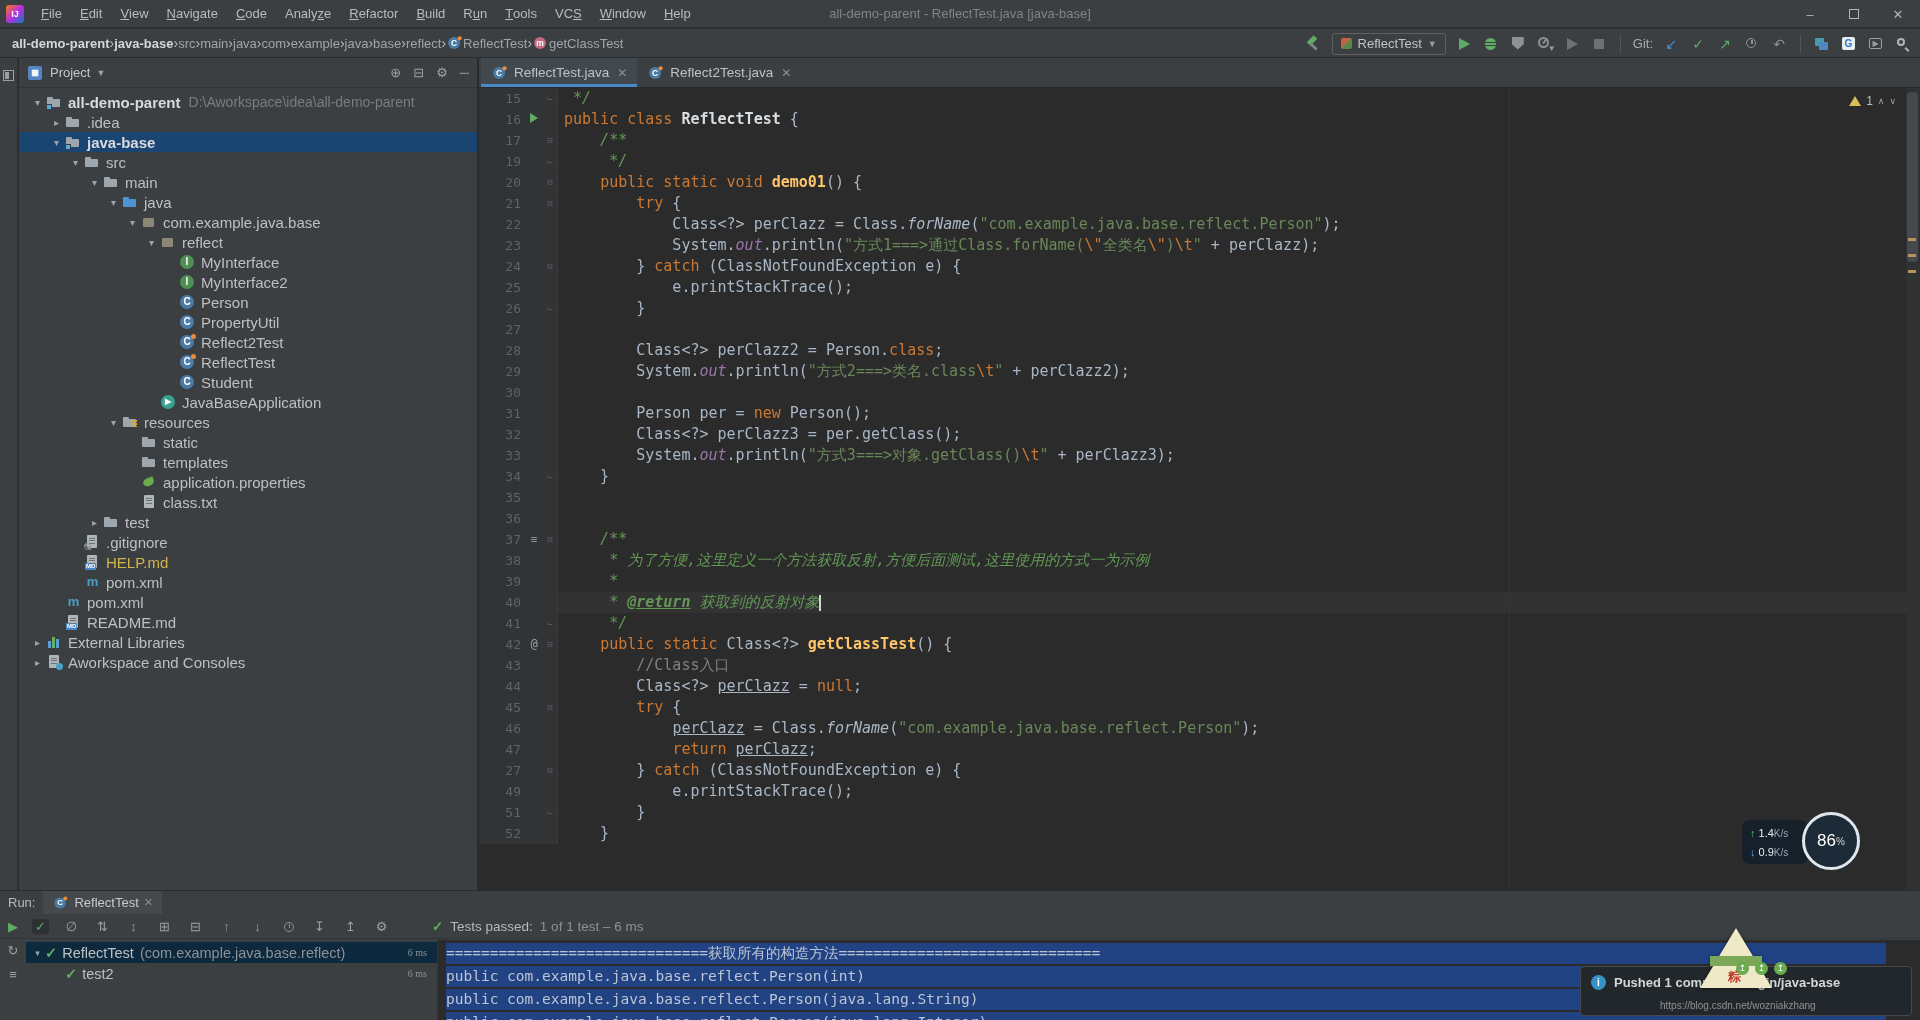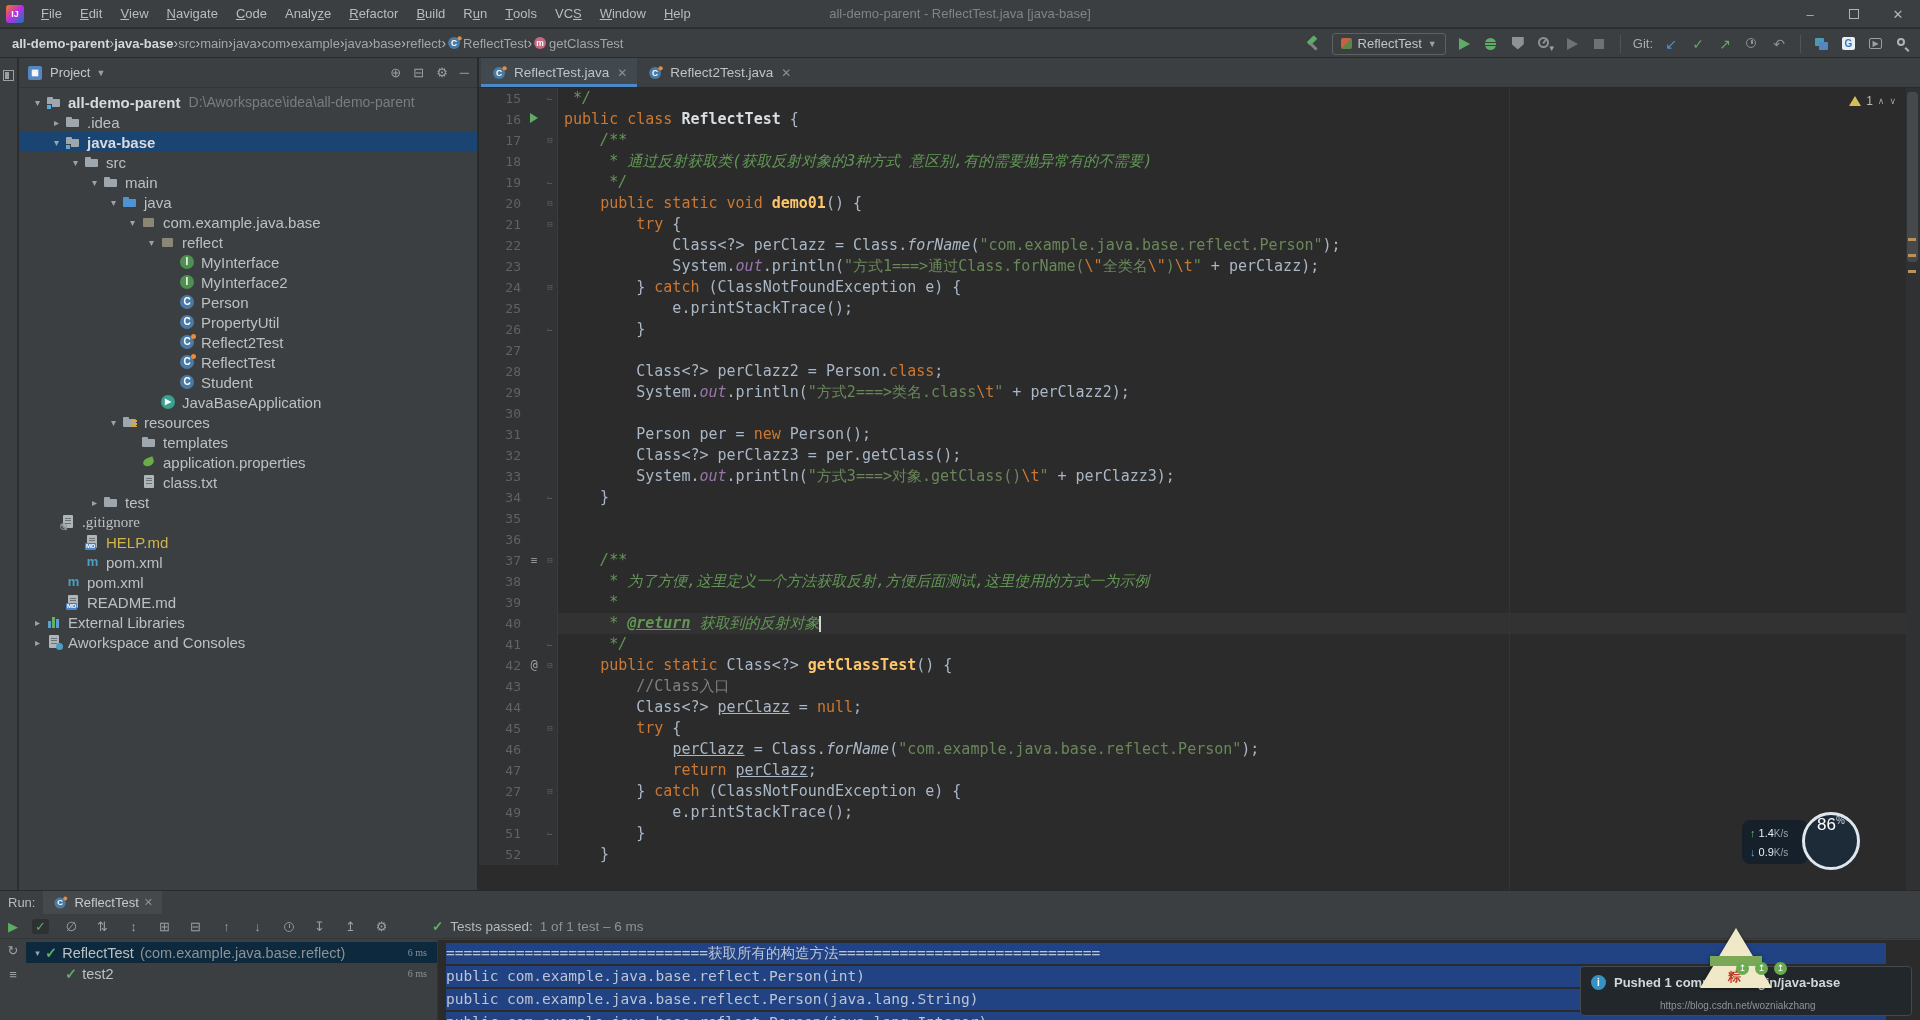--- a/index.html
+++ b/index.html
@@ -157,21 +157,21 @@
   .test-row .pkg{color:#8c9295;margin-left:6px;}
   .test-row .time{position:absolute;right:10px;color:#8c9295;font-size:10px;font-family:Liberation Serif, serif;}
   .r-console{flex:1;background:#2b2b2b;padding:3px 0 0 8px;font-family:"DejaVu Sans Mono","Liberation Mono",monospace;font-size:14.5px;overflow:hidden;position:relative;}
   .con-line{display:block;background:#214283;color:#bcc5d4;height:21px;line-height:21px;margin-bottom:2px;white-space:pre;width:1440px;}
   .red-pencil{position:absolute;right:14px;top:55px;width:4px;height:16px;background:#d04a43;transform:rotate(35deg);border-radius:2px;}
 
   
   .speed-pill{position:absolute;left:1742px;top:820px;width:66px;height:44px;background:#16202b;border-radius:8px;padding:4px 8px;font-size:11px;color:#e8edf2;line-height:18px;z-index:30;}
   .speed-pill .u{color:#57c75d;}.speed-pill .dn{color:#57a6e8;}
   .speed-pill .unit{color:#9aa5af;font-size:10px;}
-  .gauge{position:absolute;left:1802px;top:812px;width:58px;height:58px;border-radius:50%;background:#1d2a38;border:3px solid #dfe7ee;color:#fff;display:flex;align-items:flex-start;justify-content:center;font-size:17px;z-index:31;}
+  .gauge{position:absolute;left:1802px;top:812px;width:58px;height:58px;border-radius:50%;background:#1d2a38;border:3px solid #dfe7ee;color:#fff;display:flex;align-items:center;justify-content:center;font-size:17px;z-index:31;}
   .gauge .pct{font-size:10px;color:#cfd6dd;}
   .mascot{position:absolute;left:1700px;top:928px;width:0;height:0;border-left:36px solid transparent;border-right:36px solid transparent;border-bottom:60px solid #efe9c8;z-index:25;filter:drop-shadow(0 1px 2px rgba(0,0,0,.4));}
   .mascot .band{position:absolute;left:-26px;top:28px;width:52px;height:10px;background:#7aa856;}
   .mascot .face{position:absolute;left:-8px;top:40px;color:#c0392b;font-size:13px;font-weight:bold;}
   .badges{position:absolute;left:1736px;top:962px;display:flex;gap:6px;z-index:26;}
   .badges .b{width:13px;height:13px;border-radius:50%;background:#69a builds;}
   .badges .b{background:#69ab4e;color:#fff;font-size:9px;text-align:center;line-height:13px;}
   .notif{position:absolute;left:1580px;top:966px;width:332px;height:50px;background:#22272b;border:1px solid #45494d;border-radius:4px;padding:8px 10px;z-index:24;display:flex;gap:8px;}
   .notif .info{width:15px;height:15px;border-radius:50%;background:#3592c4;color:#fff;font-size:10px;font-weight:bold;text-align:center;line-height:15px;flex:none;}
   .notif .ntext{font-size:13px;color:#d3d7da;font-weight:bold;}
@@ -448,38 +448,43 @@
         <div class="trow" style="padding-left: 86px;">
           <span class="arrow">▾</span>
           <span class="ic ic-res">
             <span class="lines"></span>
           </span>
           <span class="lbl">resources</span>
         </div>
         <div class="trow" style="padding-left: 105px;">
           <span class="arrow"></span>
           <span class="ic ic-folder"></span>
+          <span class="lbl">static</span>
+        </div>
+        <div class="trow" style="padding-left: 105px;">
+          <span class="arrow"></span>
+          <span class="ic ic-folder"></span>
           <span class="lbl">templates</span>
         </div>
         <div class="trow" style="padding-left: 105px;">
           <span class="arrow"></span>
           <span class="ic ic-props"></span>
           <span class="lbl">application.properties</span>
         </div>
         <div class="trow" style="padding-left: 105px;">
           <span class="arrow"></span>
           <span class="ic doc"></span>
           <span class="lbl">class.txt</span>
         </div>
         <div class="trow" style="padding-left: 67px;">
           <span class="arrow">▸</span>
           <span class="ic ic-folder"></span>
           <span class="lbl">test</span>
         </div>
-        <div class="trow" style="padding-left: 24px; font-family: Liberation Serif, serif;">
+        <div class="trow" style="padding-left: 48px;">
           <span class="arrow"></span>
           <span class="ic doc ic-git">
             <span class="no"></span>
           </span>
           <span class="lbl">.gitignore</span>
         </div>
         <div class="trow" style="padding-left: 48px;">
           <span class="arrow"></span>
           <span class="ic doc ic-md">
             <span class="mdb">MD</span>
@@ -538,21 +543,20 @@
             <span class="dot"></span>
           </span>
           <span>Reflect2Test.java</span>
           <span class="close">✕</span>
         </div>
       </div>
     <div class="code" id="code">
         <div class="cl"><span class="num">15</span><span class="gut"></span><span class="fold" style="transform: scaleY(-1);">⌐</span><span class="txt"><span class="tok-j"> */</span></span></div>
         <div class="cl"><span class="num">16</span><span class="gut"><span class="runm"></span></span><span class="fold"></span><span class="txt"><span class="tok-k">public class </span><span class="tok-w">ReflectTest </span><span class="tok-d">{</span></span></div>
         <div class="cl"><span class="num">17</span><span class="gut"></span><span class="fold">⊟</span><span class="txt"><span class="tok-j">    /**</span></span></div>
-        <div class="cl"><span class="num">18</span><span class="gut"></span><span class="fold"></span><span class="txt"><span class="tok-j">     * 通过反射获取类(获取反射对象的3种方式 意区别,有的需要抛异常有的不需要)</span></span></div>
         <div class="cl"><span class="num">19</span><span class="gut"></span><span class="fold" style="transform: scaleY(-1);">⌐</span><span class="txt"><span class="tok-j">     */</span></span></div>
         <div class="cl"><span class="num">20</span><span class="gut"></span><span class="fold">⊟</span><span class="txt"><span class="tok-d">    </span><span class="tok-k">public static void </span><span class="tok-m">demo01</span><span class="tok-d">() {</span></span></div>
         <div class="cl"><span class="num">21</span><span class="gut"></span><span class="fold">⊟</span><span class="txt"><span class="tok-d">        </span><span class="tok-k">try</span><span class="tok-d"> {</span></span></div>
         <div class="cl"><span class="num">22</span><span class="gut"></span><span class="fold"></span><span class="txt"><span class="tok-d">            Class&lt;?&gt; perClazz = Class.</span><span class="tok-mi">forName</span><span class="tok-d">(</span><span class="tok-s">"com.example.java.base.reflect.Person"</span><span class="tok-d">);</span></span></div>
         <div class="cl"><span class="num">23</span><span class="gut"></span><span class="fold"></span><span class="txt"><span class="tok-d">            System.</span><span class="tok-f">out</span><span class="tok-d">.println(</span><span class="tok-s">"方式1===&gt;通过Class.forName(</span><span class="tok-e">\"</span><span class="tok-s">全类名</span><span class="tok-e">\"</span><span class="tok-s">)</span><span class="tok-e">\t</span><span class="tok-s">"</span><span class="tok-d"> + perClazz);</span></span></div>
         <div class="cl"><span class="num">24</span><span class="gut"></span><span class="fold">⊟</span><span class="txt"><span class="tok-d">        } </span><span class="tok-k">catch</span><span class="tok-d"> (ClassNotFoundException e) {</span></span></div>
         <div class="cl"><span class="num">25</span><span class="gut"></span><span class="fold"></span><span class="txt"><span class="tok-d">            e.printStackTrace();</span></span></div>
         <div class="cl"><span class="num">26</span><span class="gut"></span><span class="fold" style="transform: scaleY(-1);">⌐</span><span class="txt"><span class="tok-d">        }</span></span></div>
         <div class="cl"><span class="num">27</span><span class="gut"></span><span class="fold"></span><span class="txt"></span></div>
         <div class="cl"><span class="num">28</span><span class="gut"></span><span class="fold"></span><span class="txt"><span class="tok-d">        Class&lt;?&gt; perClazz2 = Person.</span><span class="tok-k">class</span><span class="tok-d">;</span></span></div>

